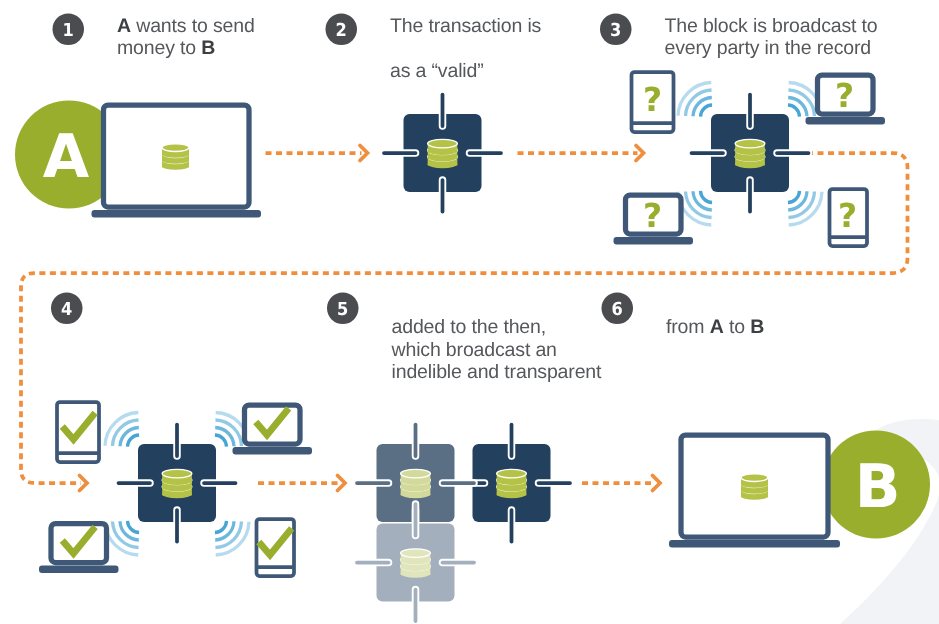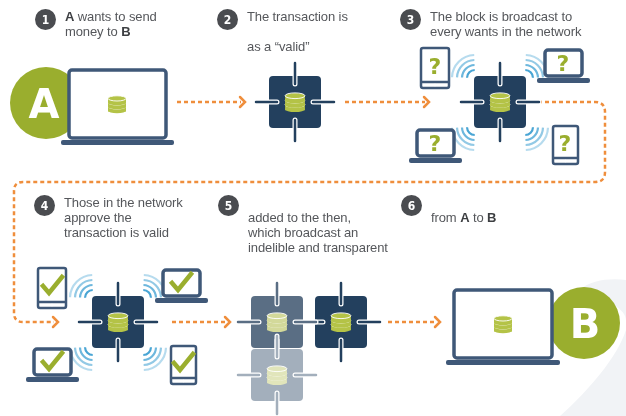--- a/index.html
+++ b/index.html
@@ -1,20 +1,20 @@
 <!DOCTYPE html>
 <html><head>
 <meta charset="utf-8">
 <style>
   html, body { margin:0; padding:0; }
   body { width:626px; height:416px; overflow:hidden; background:#ffffff; font-family:"Liberation Sans", "DejaVu Sans", sans-serif; position:relative; }
   #stage { position:absolute; left:0; top:0; width:626px; height:416px; }
   .step { position:absolute; display:flex; align-items:flex-start; }
   .badge { width:21px; height:21px; border-radius:50%; background:#4a4c50; color:#fff; font-weight:bold; font-size:12px; display:flex; align-items:center; justify-content:center; flex:none; font-family:"DejaVu Sans Condensed","DejaVu Sans",sans-serif; }
-  .step-text { margin-left:9px; font-size:13px; line-height:15px; color:#55575b; letter-spacing:-0.1px; }
+  .step-text { margin-left:22px; font-size:13px; line-height:15px; color:#55575b; letter-spacing:-0.1px; }
   .step-text b { color:#3d3f42; }
   svg text { font-family:"DejaVu Sans", sans-serif; }
 </style>
 </head>
 <body>
 
 <div id="stage">
   <svg id="art" width="626" height="416" viewBox="0 0 626 416">
       <path d="M560 416 C 600 380, 640 330, 626 300 L 626 416 Z" fill="#f1f3f6"></path>
       <path d="M580 290 C 610 300, 626 310, 626 320 L 626 280 C 610 278, 590 280, 580 290 Z" fill="#f1f3f6"></path>
@@ -297,25 +297,24 @@
   <div class="step" style="left:35px;top:9px;">
     <div class="badge">1</div>
     <div class="step-text"><b>A</b><span> wants to send</span><br><span>money to </span><b>B</b></div>
   </div>
   <div class="step" style="left:217px;top:9px;">
     <div class="badge">2</div>
     <div class="step-text"><span>The transaction is</span><br><br><span>as a “valid”</span></div>
   </div>
   <div class="step" style="left:400px;top:9px;">
     <div class="badge">3</div>
-    <div class="step-text"><span>The block is broadcast to</span><br><span>every wants in the network</span></div>
+    <div class="step-text"><span>The block is broadcast to</span><br><span>every party in the record</span></div>
   </div>
   <div class="step" style="left:34px;top:195px;">
     <div class="badge">4</div>
-    <div class="step-text"><span>Those in the network</span><br><span>approve the</span><br><span>transaction is valid</span></div>
   </div>
   <div class="step" style="left:218px;top:195px;">
     <div class="badge">5</div>
     <div class="step-text"><br><span>added to the then,</span><br><span>which broadcast an</span><br><span>indelible and transparent</span><br></div>
   </div>
   <div class="step" style="left:401px;top:195px;">
     <div class="badge">6</div>
     <div class="step-text"><br><span>from </span><b>A</b><span> to </span><b>B</b></div>
   </div>
 </div>

